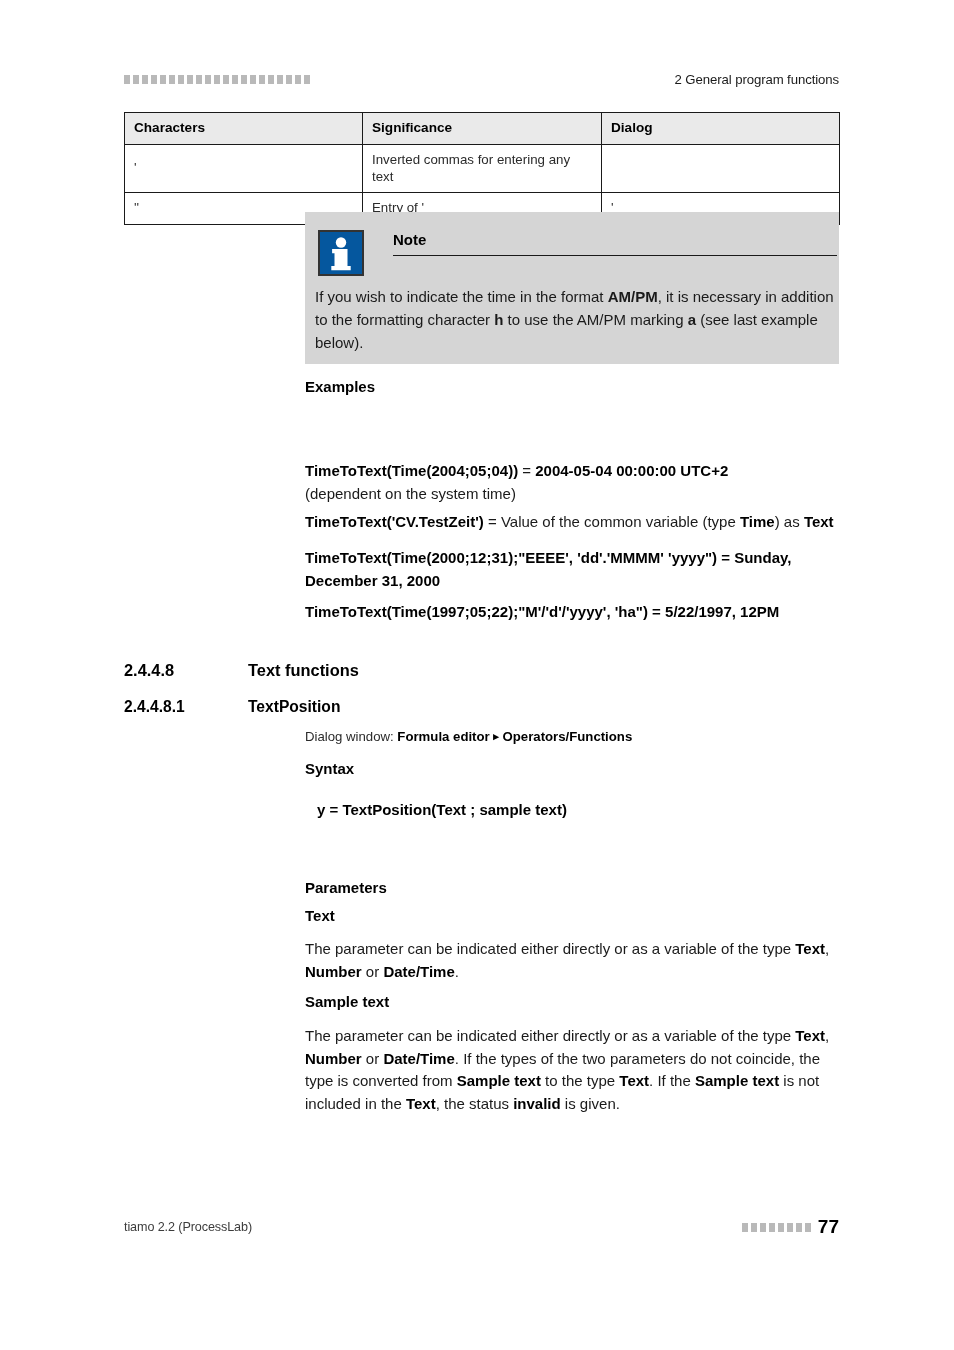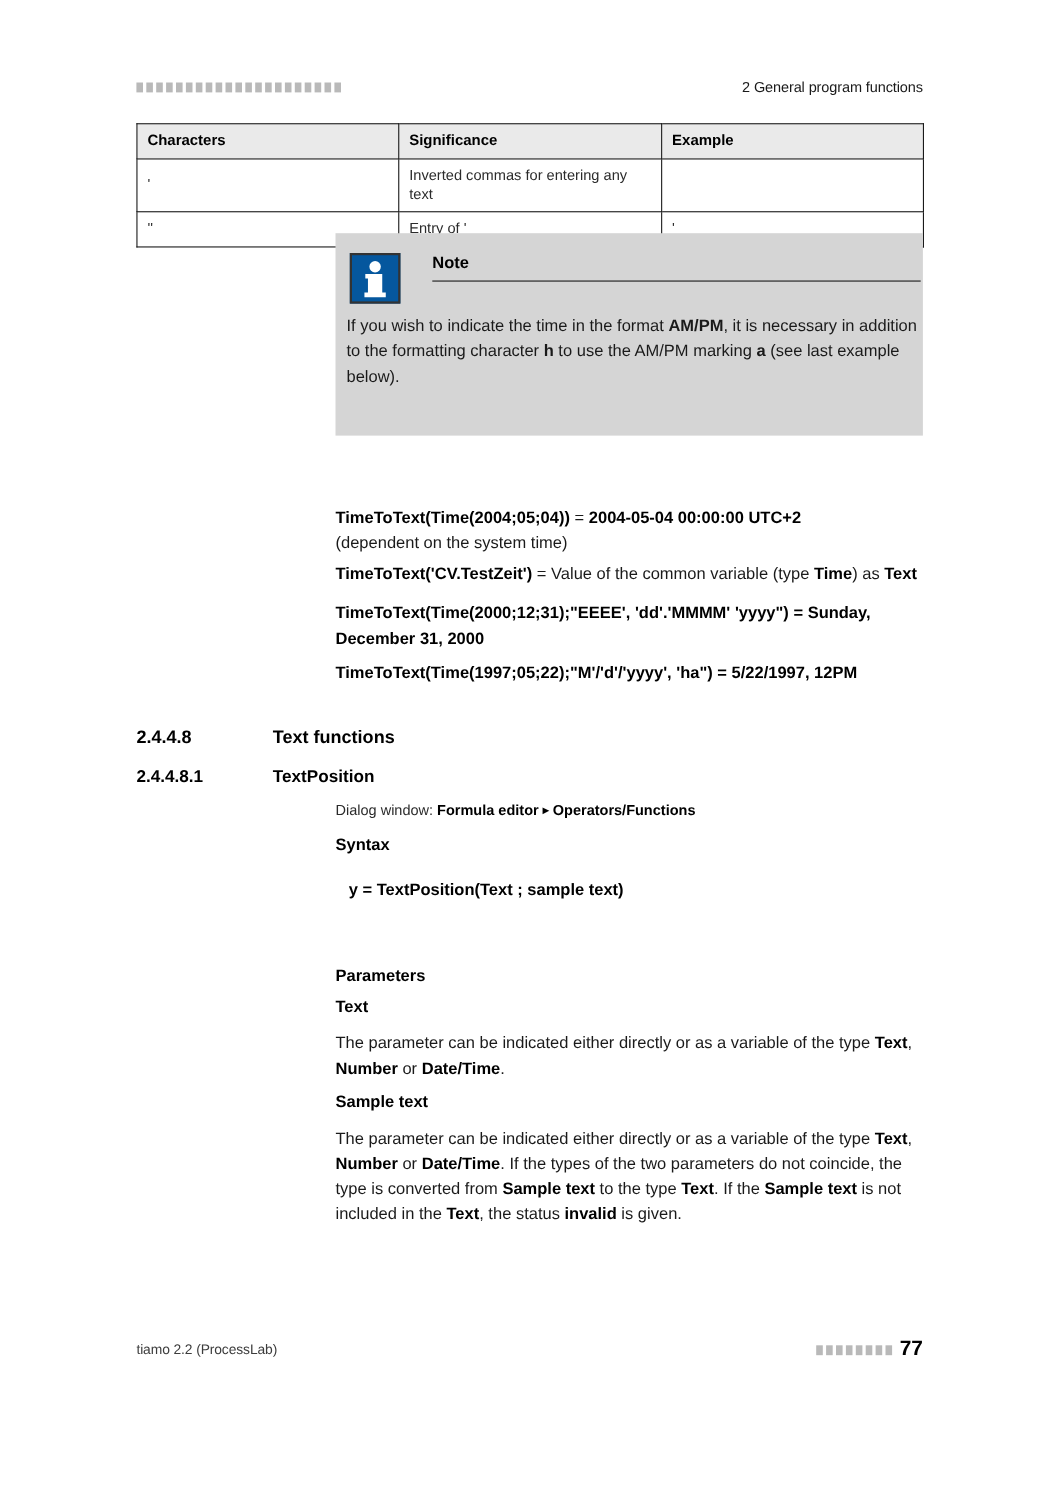--- a/index.html
+++ b/index.html
@@ -80,21 +80,21 @@
   .char-table col.c2 { width: 239px; }
   .char-table col.c3 { width: 238px; }
   .cell-mono { color: #1a1a1a; }
 
   
   .note-box {
     position: absolute;
     left: 305px;
     top: 212px;
     width: 534px;
-    height: 184px;
+    height: 152px;
     background: #d5d5d5;
   }
   .note-icon {
     position: absolute;
     left: 13px;
     top: 18px;
     width: 46px;
     height: 46px;
     background: #05579e;
     border: 2px solid #333333;
@@ -241,21 +241,21 @@
   <table class="char-table">
     <colgroup>
         <col class="c1">
         <col class="c2">
         <col class="c3">
       </colgroup>
     <thead>
       <tr>
         <th>Characters</th>
         <th>Significance</th>
-        <th>Example</th>
+        <th>Dialog</th>
       </tr>
     </thead>
     <tbody>
       <tr>
         <td class="cell-mono">'</td>
         <td>Inverted commas for entering any text</td>
         <td class="cell-mono"></td>
       </tr>
       <tr>
         <td class="cell-mono">''</td>
@@ -271,20 +271,23 @@
         <circle cx="21" cy="10.5" r="5.2" fill="#ffffff"></circle>
         <path d="M14.5 17 h13 v17 h3.2 v4.2 H11.3 V34 h3.2 V21.2 h-2.4 V17 z" fill="#ffffff"></path>
       </svg>
     </div>
     <div class="note-head">
       <span class="note-head-label">Note</span>
     </div>
     <div class="note-body">If you wish to indicate the time in the format <b>AM/PM</b>, it is necessary in addition to the formatting character <b>h</b> to use the AM/PM marking <b>a</b> (see last example below).</div>
   </div>
 
+  <div class="col" style="top:378px;">
+    <div class="h-bold">Examples</div>
+  </div>
 
 
   <div class="col" style="top:460px;">
     <div class="p"><b>TimeToText(Time(2004;05;04))</b> = <b>2004-05-04 00:00:00 UTC+2</b><br>(dependent on the system time)</div>
   </div>
 
   <div class="col" style="top:511px;">
     <div class="p"><b>TimeToText('CV.TestZeit')</b> = Value of the common variable (type <b>Time</b>) as <b>Text</b></div>
   </div>
 

